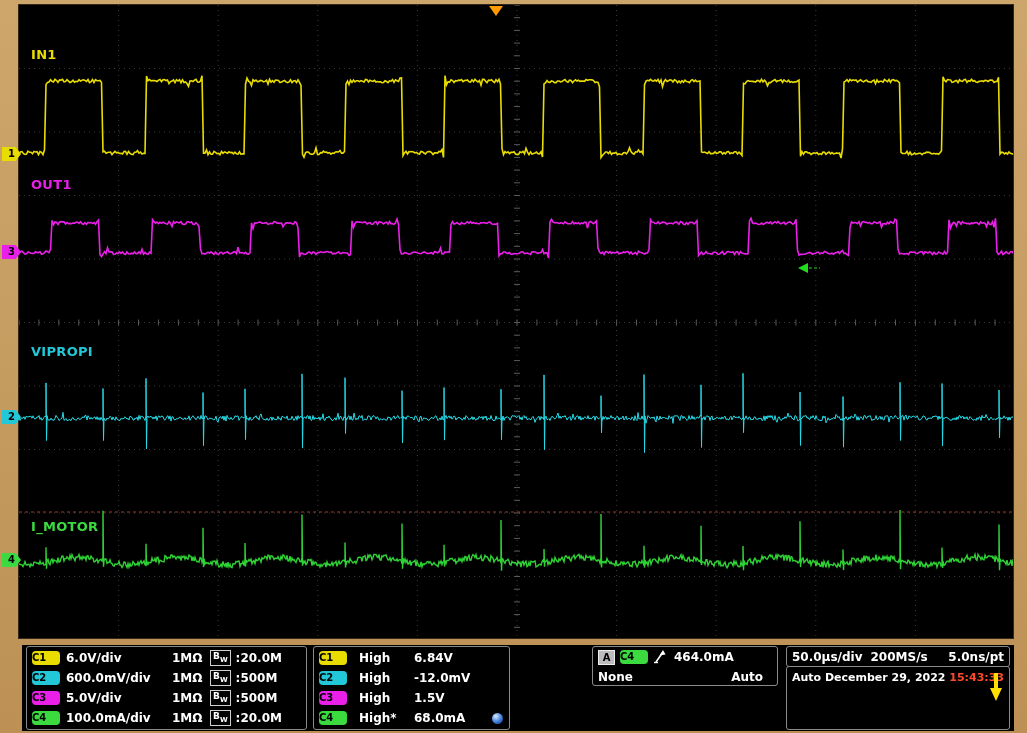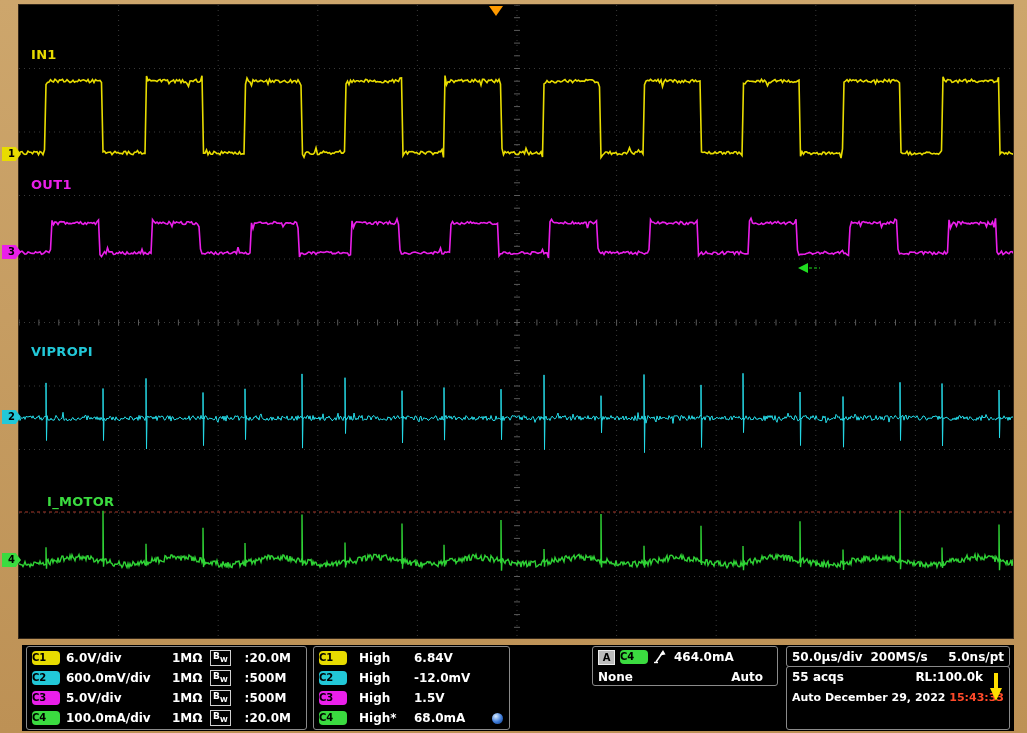--- a/index.html
+++ b/index.html
@@ -20,21 +20,21 @@
   .box4a{left:764px;top:1px;width:224px;height:21px}
   .box4b{left:764px;top:21px;width:224px;height:64px}
   .row{display:flex;align-items:center;height:20px;padding:0 5px;font-size:12px;font-weight:bold;white-space:nowrap}
   .badge{display:inline-block;width:28px;height:14px;line-height:14px;border-radius:4px;color:#000;
          font-size:10px;font-weight:bold;text-align:left;flex:0 0 auto}
   .abadge{display:inline-block;width:17px;height:15px;line-height:13px;background:#bcbcbc;color:#000;
           border:1px solid #ececec;font-size:10px;font-weight:bold;text-align:center;flex:0 0 auto}
   .col-scale{margin-left:6px;width:106px}
   .col-imp{width:38px}
   .col-bw{display:flex;align-items:center}
-  .bwbox{display:inline-block;border:1px solid #d0d0d0;padding:0 2px;font-size:9px;line-height:11px;margin-right:14px}
+  .bwbox{display:inline-block;border:1px solid #d0d0d0;padding:0 2px;font-size:9px;line-height:11px;margin-right:5px}
   .bwbox sub{font-size:7px}
   .m-name{margin-left:12px;width:55px}
   .m-val{flex:1}
   .sphere{position:absolute;right:6px;bottom:5px;width:11px;height:11px;border-radius:50%;
           background:radial-gradient(circle at 35% 30%,#d8ecff,#3b79d8 55%,#123a7a)}
   .t-level{margin-left:6px}
   .spacefill{flex:1}
   .small-row{font-size:11px}
   .dl-arrow{position:absolute;right:5px;top:5px}
 </style>
@@ -171,21 +171,21 @@
         <path d="M0,559.0L1,559.2L2,559.9L3,559.8L4,561.6L5,559.6L6,556.7L7,559.7L8,560.2L9,559.2L10,559.4L11,561.7L12,558.9L13,560.5L14,560.5L15,557.1L16,557.1L17,557.6L18,558.3L19,558.1L20,559.2L21,556.2L22,559.0L23,558.7L24,557.6L25,560.1L26,559.7L27,559.2L27,542.3L27.5,563.7L28,556L28,555.7L29,554.3L30,558.4L31,559.7L32,555.2L33,554.0L34,557.6L35,554.8L36,555.9L37,555.9L38,557.4L39,552.7L40,557.0L41,556.6L42,553.6L43,551.1L44,551.2L45,556.0L46,553.6L47,553.6L48,551.8L49,553.2L50,554.6L51,550.3L52,553.8L53,549.8L54,552.3L55,553.5L56,555.7L57,552.1L58,552.3L59,551.6L60,549.6L61,554.0L62,552.0L63,554.3L64,551.4L65,553.1L66,551.9L67,555.1L68,550.9L69,550.7L70,554.1L71,554.2L72,551.2L73,552.9L74,553.1L75,556.9L76,556.6L77,555.3L78,554.1L79,557.6L80,555.7L81,554.9L82,554.3L83,555.9L84,552.8L84,505.8L84.5,561.8L85,556L85,555.6L86,554.0L87,553.9L88,558.4L89,557.3L90,557.4L91,554.9L92,558.1L93,558.6L94,560.5L95,561.2L96,559.0L97,559.2L98,559.2L99,558.7L100,556.3L101,560.0L102,560.1L103,562.4L104,560.7L105,557.0L106,557.1L107,560.4L108,562.5L109,558.5L110,562.2L111,558.7L112,561.1L113,560.4L114,556.6L115,557.9L116,560.2L117,559.0L118,559.8L119,557.1L120,560.1L121,557.4L122,555.8L123,558.6L124,557.3L125,555.9L126,559.7L127,560.3L127,538.8L127.5,560.0L128,556L128,556.9L129,559.3L130,557.3L131,558.0L132,557.3L133,553.0L134,556.0L135,555.7L136,553.4L137,557.3L138,552.4L139,552.3L140,557.9L141,555.2L142,555.6L143,556.3L144,556.6L145,556.9L146,550.7L147,551.3L148,553.9L149,552.5L150,552.5L151,553.2L152,550.0L153,549.9L154,552.4L155,551.1L156,552.0L157,554.0L158,552.0L159,551.5L160,553.1L161,551.7L162,555.6L163,551.3L164,552.3L165,551.1L166,554.0L167,551.8L168,553.4L169,554.1L170,550.1L171,551.1L172,551.4L173,555.8L174,551.6L175,556.1L176,552.3L177,555.3L178,556.8L179,556.4L180,557.1L181,552.8L182,552.9L183,557.3L184,554.2L184,522.7L184.5,562.1L185,556L185,553.6L186,558.9L187,557.5L188,558.3L189,557.6L190,558.9L191,558.8L192,556.9L193,559.5L194,556.3L195,556.3L196,556.1L197,559.3L198,555.5L199,559.2L200,561.9L201,561.4L202,559.3L203,561.7L204,556.5L205,559.6L206,561.2L207,557.9L208,562.6L209,557.2L210,561.9L211,559.3L212,562.2L213,562.5L214,558.6L215,559.0L216,558.8L217,556.5L218,557.0L219,556.2L220,556.1L221,561.4L222,558.7L223,558.7L224,556.4L225,560.7L226,555.0L226,538.1L226.5,561.6L227,556L227,554.7L228,556.9L229,556.3L230,554.6L231,555.9L232,554.1L233,558.8L234,556.5L235,555.6L236,558.7L237,554.4L238,555.6L239,555.2L240,553.2L241,554.6L242,557.2L243,552.9L244,553.8L245,553.2L246,551.2L247,551.8L248,554.2L249,550.1L250,550.4L251,554.5L252,550.7L253,550.9L254,552.2L255,554.4L256,553.2L257,553.2L258,553.6L259,551.7L260,554.2L261,555.2L262,551.5L263,554.0L264,550.0L265,550.4L266,553.0L267,554.1L268,550.5L269,555.8L270,555.9L271,551.1L272,556.1L273,553.0L274,555.3L275,554.6L276,556.1L277,557.5L278,554.3L279,553.1L280,554.0L281,556.7L282,556.8L283,552.9L283,509.4L283.5,560.7L284,556L284,555.5L285,557.8L286,556.0L287,559.5L288,558.4L289,554.6L290,554.7L291,555.4L292,554.6L293,560.7L294,556.5L295,559.2L296,557.1L297,557.4L298,560.1L299,560.5L300,559.6L301,562.1L302,559.5L303,561.2L304,559.6L305,558.7L306,558.1L307,562.0L308,556.9L309,559.8L310,559.1L311,560.6L312,559.6L313,557.4L314,560.4L315,557.9L316,557.9L317,556.5L318,561.4L319,558.2L320,556.1L321,559.0L322,558.1L323,556.3L324,555.3L325,555.1L326,557.0L326,537.5L326.5,562.5L327,556L327,560.1L328,556.3L329,556.1L330,557.6L331,553.5L332,555.6L333,556.6L334,557.9L335,557.1L336,556.4L337,558.3L338,556.0L339,552.8L340,552.1L341,552.2L342,552.5L343,556.4L344,551.8L345,551.4L346,550.8L347,555.6L348,554.9L349,550.1L350,552.2L351,549.8L352,551.1L353,554.7L354,552.5L355,549.4L356,549.6L357,549.5L358,551.7L359,552.5L360,549.4L361,554.9L362,555.2L363,551.0L364,551.7L365,550.3L366,550.6L367,549.9L368,552.5L369,554.8L370,555.0L371,552.8L372,555.9L373,553.6L374,552.7L375,554.9L376,555.3L377,555.5L378,554.0L379,556.2L380,554.9L381,554.7L382,555.0L383,558.7L383,518.5L383.5,563.8L384,556L384,553.2L385,557.1L386,554.0L387,557.5L388,555.1L389,559.0L390,558.7L391,555.5L392,560.6L393,557.3L394,557.1L395,556.4L396,555.3L397,561.0L398,556.3L399,558.9L400,561.2L401,561.5L402,556.9L403,561.8L404,558.7L405,559.7L406,558.5L407,558.5L408,556.9L409,556.5L410,558.0L411,556.7L412,558.1L413,560.1L414,559.1L415,557.6L416,559.3L417,559.9L418,560.6L419,561.6L420,556.7L421,558.2L422,556.0L423,559.5L424,556.9L425,555.7L425,539.7L425.5,561.6L426,556L426,555.5L427,558.5L428,555.4L429,555.4L430,555.2L431,553.6L432,553.8L433,553.4L434,554.9L435,555.9L436,554.5L437,558.4L438,556.6L439,556.3L440,553.4L441,555.6L442,553.8L443,556.7L444,553.3L445,555.5L446,551.5L447,551.8L448,556.1L449,551.8L450,550.3L451,555.3L452,555.2L453,551.2L454,549.5L455,550.4L456,552.5L457,549.6L458,553.6L459,553.8L460,553.6L461,552.7L462,550.7L463,555.4L464,555.6L465,553.7L466,550.4L467,551.8L468,551.8L469,553.2L470,555.3L471,556.3L472,550.7L473,552.3L474,553.2L475,557.0L476,554.9L477,554.3L478,552.4L479,555.8L480,555.5L481,554.7L482,558.1L482,515.0L482.5,565.7L483,556L483,553.5L484,554.3L485,556.9L486,558.3L487,555.5L488,555.4L489,554.2L490,556.2L491,559.6L492,560.2L493,556.5L494,557.6L495,557.8L496,557.7L497,558.0L498,560.1L499,556.3L500,557.8L501,557.3L502,562.1L503,557.1L504,556.2L505,559.9L506,557.7L507,556.3L508,561.6L509,560.7L510,557.3L511,561.1L512,556.3L513,556.7L514,557.3L515,556.3L516,556.0L517,561.9L518,561.3L519,560.6L520,559.6L521,559.2L522,560.1L523,556.7L524,555.2L525,557.2L525,543.9L525.5,561.7L526,556L526,557.1L527,556.1L528,554.9L529,559.4L530,556.8L531,559.1L532,557.9L533,554.0L534,556.1L535,556.9L536,552.5L537,554.7L538,556.4L539,557.0L540,553.9L541,555.4L542,554.0L543,552.3L544,554.4L545,556.8L546,551.7L547,550.8L548,552.2L549,553.1L550,551.8L551,554.6L552,555.9L553,552.2L554,551.8L555,550.2L556,553.8L557,552.1L558,550.9L559,550.1L560,549.4L561,552.9L562,550.6L563,553.3L564,551.8L565,555.0L566,555.0L567,550.4L568,552.1L569,552.5L570,551.9L571,551.2L572,555.6L573,551.9L574,554.4L575,551.5L576,554.4L577,555.2L578,556.2L579,554.8L580,555.0L581,558.1L582,553.2L582,509.1L582.5,562.5L583,556L583,557.4L584,556.6L585,557.8L586,556.5L587,557.9L588,553.7L589,555.8L590,556.8L591,558.5L592,556.9L593,558.9L594,558.5L595,559.2L596,560.5L597,555.4L598,560.2L599,560.6L600,559.3L601,559.6L602,557.1L603,557.0L604,559.6L605,557.2L606,559.1L607,558.9L608,557.6L609,556.9L610,558.4L611,561.2L612,560.5L613,561.5L614,556.9L615,557.1L616,556.2L617,559.6L618,561.9L619,560.0L620,556.7L621,557.4L622,558.2L623,555.6L624,557.9L625,560.6L625,540.8L625.5,562.6L626,556L626,555.0L627,558.5L628,557.1L629,560.3L630,555.9L631,554.5L632,559.2L633,556.5L634,554.3L635,553.9L636,554.4L637,555.7L638,556.9L639,558.0L640,552.8L641,555.1L642,555.8L643,554.7L644,556.9L645,553.9L646,555.9L647,552.5L648,550.5L649,556.2L650,553.9L651,550.5L652,550.2L653,550.4L654,551.5L655,553.8L656,553.7L657,551.8L658,552.9L659,553.4L660,553.7L661,551.9L662,549.9L663,554.5L664,550.5L665,553.1L666,555.6L667,555.2L668,556.2L669,552.8L670,552.3L671,556.2L672,555.1L673,555.3L674,556.3L675,552.0L676,552.8L677,555.6L678,553.2L679,554.7L680,556.2L681,555.6L682,558.1L682,520.8L682.5,560.0L683,556L683,556.8L684,557.1L685,557.1L686,559.3L687,554.6L688,554.6L689,560.3L690,558.2L691,555.9L692,556.3L693,559.3L694,559.2L695,561.1L696,557.3L697,557.4L698,556.1L699,555.9L700,559.5L701,556.8L702,561.0L703,560.4L704,560.9L705,558.7L706,557.2L707,560.7L708,562.7L709,561.1L710,558.1L711,558.1L712,557.2L713,558.5L714,560.7L715,556.1L716,559.3L717,556.6L718,559.5L719,561.2L720,561.7L721,561.6L722,557.1L723,560.4L724,558.1L724,541.1L724.5,565.3L725,556L725,555.4L726,559.2L727,558.1L728,559.5L729,555.8L730,554.8L731,553.9L732,557.7L733,557.0L734,559.1L735,554.8L736,553.1L737,555.1L738,557.7L739,555.4L740,555.6L741,557.0L742,554.7L743,551.2L744,554.1L745,551.7L746,551.8L747,553.5L748,554.2L749,552.9L750,550.9L751,549.8L752,551.7L753,550.4L754,553.4L755,554.4L756,553.1L757,549.9L758,553.5L759,549.7L760,550.8L761,551.0L762,552.3L763,550.5L764,550.0L765,555.6L766,550.7L767,550.4L768,555.6L769,550.8L770,550.8L771,556.6L772,551.7L773,552.0L774,556.1L775,555.4L776,555.4L777,556.4L778,556.3L779,558.0L780,557.1L781,553.6L781,516.2L781.5,562.1L782,556L782,557.8L783,553.9L784,552.9L785,557.6L786,556.3L787,555.1L788,553.9L789,557.0L790,558.3L791,554.9L792,560.2L793,557.4L794,555.2L795,557.0L796,556.2L797,561.2L798,556.4L799,559.4L800,558.6L801,561.1L802,561.4L803,556.5L804,562.4L805,556.3L806,558.9L807,562.4L808,557.8L809,556.3L810,561.7L811,559.5L812,559.6L813,559.9L814,560.5L815,558.3L816,559.4L817,561.0L818,562.1L819,558.7L820,560.6L821,561.6L822,556.1L823,556.5L824,559.4L824,544.6L824.5,565.0L825,556L825,558.5L826,558.9L827,558.1L828,556.9L829,559.3L830,559.6L831,556.6L832,559.3L833,553.2L834,553.2L835,553.6L836,554.9L837,556.8L838,553.7L839,553.3L840,555.9L841,555.6L842,557.2L843,553.8L844,556.2L845,550.7L846,556.3L847,551.4L848,551.6L849,554.6L850,552.3L851,556.1L852,555.2L853,554.6L854,553.1L855,554.8L856,554.8L857,549.6L858,555.6L859,554.7L860,552.0L861,553.9L862,553.9L863,554.7L864,551.5L865,554.3L866,551.7L867,553.8L868,551.2L869,555.2L870,551.6L871,556.5L872,551.0L873,551.3L874,553.9L875,551.8L876,555.4L877,556.3L878,556.6L879,557.6L880,555.0L881,557.6L881,505.0L881.5,564.2L882,556L882,556.9L883,555.4L884,555.9L885,556.8L886,556.3L887,557.8L888,558.5L889,555.1L890,555.9L891,558.4L892,557.1L893,557.5L894,560.2L895,556.7L896,560.4L897,559.1L898,558.3L899,556.9L900,556.6L901,561.9L902,556.8L903,558.0L904,561.2L905,560.0L906,561.8L907,558.1L908,559.7L909,562.0L910,560.1L911,560.8L912,557.8L913,560.3L914,558.5L915,557.2L916,559.0L917,558.0L918,562.2L919,559.1L920,557.1L921,557.6L922,560.7L923,559.4L923,542.5L923.5,562.9L924,556L924,556.8L925,560.2L926,559.8L927,557.3L928,556.2L929,556.1L930,556.8L931,554.3L932,556.6L933,553.5L934,553.5L935,556.1L936,555.3L937,554.0L938,556.1L939,554.4L940,557.2L941,557.3L942,557.0L943,553.6L944,555.2L945,556.6L946,553.5L947,552.5L948,550.2L949,554.0L950,553.3L951,555.2L952,552.0L953,551.7L954,552.7L955,552.4L956,549.5L957,554.4L958,555.3L959,549.4L960,551.4L961,552.1L962,554.5L963,552.3L964,554.5L965,554.8L966,550.2L967,552.9L968,552.6L969,551.3L970,550.8L971,551.1L972,551.7L973,551.0L974,553.2L975,551.8L976,556.9L977,551.5L978,553.3L979,556.0L980,553.6L980,519.6L980.5,565.3L981,556L981,553.9L982,555.9L983,556.1L984,555.0L985,556.4L986,557.2L987,559.3L988,555.2L989,559.9L990,559.7L991,557.9L992,554.8L993,561.0L994,554.9L995,555.1L996,560.7" fill="none" stroke="#2fd235" stroke-width="1.4"></path>
         <path d="M0.0,248.2L1.5,246.7L3.0,246.2L4.5,247.6L6.0,249.1L7.5,248.8L9.0,247.0L10.5,247.6L12.0,248.3L13.5,248.4L15.0,248.5L16.5,246.8L18.0,247.7L19.5,247.4L21.0,246.7L22.5,249.2L24.0,248.7L25.5,247.6L27.0,246.0L28.5,246.7L30.0,247.7L31.5,244.6L33.0,215.4L34.5,219.6L36.0,217.0L37.5,217.3L39.0,219.5L40.5,216.9L42.0,216.6L43.5,216.9L45.0,216.9L46.5,219.0L48.0,217.6L49.5,218.6L51.0,218.4L52.5,218.7L54.0,218.1L55.5,218.1L57.0,217.3L58.5,217.1L60.0,218.4L61.5,216.8L63.0,218.8L64.5,219.3L66.0,217.6L67.5,219.2L69.0,217.5L70.5,218.0L72.0,217.6L73.5,218.4L75.0,217.5L76.5,219.4L78.0,216.6L79.5,215.0L81.0,249.8L82.5,251.6L84.0,249.1L85.5,246.6L87.0,248.7L88.5,242.8L90.0,247.0L91.5,246.9L93.0,246.8L94.5,249.5L96.0,249.3L97.5,247.9L99.0,248.5L100.5,246.9L102.0,248.4L103.5,247.0L105.0,248.8L106.5,249.5L108.0,246.9L109.5,248.8L111.0,249.0L112.5,248.2L114.0,248.7L115.5,247.0L117.0,248.7L118.5,248.4L120.0,246.9L121.5,248.5L123.0,244.3L124.5,249.1L126.0,247.4L127.5,248.8L129.0,249.3L130.5,247.2L132.0,248.2L133.5,214.6L135.0,216.7L136.5,218.1L138.0,217.0L139.5,218.6L141.0,217.3L142.5,218.3L144.0,217.1L145.5,218.0L147.0,218.8L148.5,219.1L150.0,216.6L151.5,218.2L153.0,221.5L154.5,216.6L156.0,218.2L157.5,216.9L159.0,217.6L160.5,217.9L162.0,216.7L163.5,219.0L165.0,219.4L166.5,219.2L168.0,216.8L169.5,216.8L171.0,217.6L172.5,216.8L174.0,219.3L175.5,219.4L177.0,217.8L178.5,219.2L180.0,221.8L181.5,244.0L183.0,248.7L184.5,248.6L186.0,249.1L187.5,248.1L189.0,247.2L190.5,248.3L192.0,246.9L193.5,248.2L195.0,249.4L196.5,247.1L198.0,249.1L199.5,249.4L201.0,247.4L202.5,247.3L204.0,249.0L205.5,247.8L207.0,247.4L208.5,246.7L210.0,248.6L211.5,248.7L213.0,248.0L214.5,247.1L216.0,246.7L217.5,248.7L219.0,242.1L220.5,247.8L222.0,247.6L223.5,247.7L225.0,248.6L226.5,247.3L228.0,248.9L229.5,249.2L231.0,247.9L232.5,217.9L234.0,223.6L235.5,218.1L237.0,218.1L238.5,217.8L240.0,217.3L241.5,217.1L243.0,218.2L244.5,218.1L246.0,217.9L247.5,217.6L249.0,219.4L250.5,218.8L252.0,218.3L253.5,218.7L255.0,216.6L256.5,216.9L258.0,218.2L259.5,218.1L261.0,218.4L262.5,217.9L264.0,221.8L265.5,219.4L267.0,217.9L268.5,217.9L270.0,218.1L271.5,217.8L273.0,218.8L274.5,219.1L276.0,216.8L277.5,217.5L279.0,223.1L280.5,251.9L282.0,248.1L283.5,248.3L285.0,249.4L286.5,249.2L288.0,248.3L289.5,247.0L291.0,247.3L292.5,248.8L294.0,247.0L295.5,247.5L297.0,249.4L298.5,247.6L300.0,247.6L301.5,246.8L303.0,247.3L304.5,247.4L306.0,247.3L307.5,246.6L309.0,246.7L310.5,247.5L312.0,247.0L313.5,248.8L315.0,248.4L316.5,248.6L318.0,247.7L319.5,247.0L321.0,248.5L322.5,248.4L324.0,247.5L325.5,247.7L327.0,248.0L328.5,248.0L330.0,250.4L331.5,249.7L333.0,215.8L334.5,222.5L336.0,218.4L337.5,216.9L339.0,217.0L340.5,217.1L342.0,217.2L343.5,217.7L345.0,217.0L346.5,217.1L348.0,218.9L349.5,218.1L351.0,217.7L352.5,219.2L354.0,219.2L355.5,217.3L357.0,216.7L358.5,219.4L360.0,216.8L361.5,217.1L363.0,217.6L364.5,219.0L366.0,217.6L367.5,217.1L369.0,219.1L370.5,216.6L372.0,218.8L373.5,218.8L375.0,219.4L376.5,217.8L378.0,214.0L379.5,219.3L381.0,244.9L382.5,248.9L384.0,249.0L385.5,247.7L387.0,248.0L388.5,248.6L390.0,249.1L391.5,248.8L393.0,247.7L394.5,247.2L396.0,247.0L397.5,247.6L399.0,248.0L400.5,248.5L402.0,248.7L403.5,247.6L405.0,246.9L406.5,247.4L408.0,248.5L409.5,248.4L411.0,248.1L412.5,247.7L414.0,249.0L415.5,246.7L417.0,246.9L418.5,247.9L420.0,246.9L421.5,243.1L423.0,248.8L424.5,249.0L426.0,246.9L427.5,247.4L429.0,246.8L430.5,247.2L432.0,219.4L433.5,216.6L435.0,219.0L436.5,218.5L438.0,217.6L439.5,218.7L441.0,219.4L442.5,217.6L444.0,218.6L445.5,219.0L447.0,217.9L448.5,216.7L450.0,218.2L451.5,216.6L453.0,218.2L454.5,217.5L456.0,218.4L457.5,218.1L459.0,218.8L460.5,218.7L462.0,217.6L463.5,218.0L465.0,217.6L466.5,217.9L468.0,218.4L469.5,217.2L471.0,217.1L472.5,218.6L474.0,219.4L475.5,219.0L477.0,219.2L478.5,218.3L480.0,250.9L481.5,248.7L483.0,248.6L484.5,247.0L486.0,247.0L487.5,248.0L489.0,248.5L490.5,247.6L492.0,249.2L493.5,249.1L495.0,248.5L496.5,248.8L498.0,248.8L499.5,248.4L501.0,247.8L502.5,246.8L504.0,247.0L505.5,248.6L507.0,248.3L508.5,248.0L510.0,248.9L511.5,249.5L513.0,246.9L514.5,246.9L516.0,247.0L517.5,247.8L519.0,248.3L520.5,247.8L522.0,247.5L523.5,244.6L525.0,248.8L526.5,247.9L528.0,247.9L529.5,252.9L531.0,216.8L532.5,214.4L534.0,216.9L535.5,217.7L537.0,217.6L538.5,217.7L540.0,218.4L541.5,217.9L543.0,218.0L544.5,218.8L546.0,216.8L547.5,218.1L549.0,218.7L550.5,218.8L552.0,218.8L553.5,216.6L555.0,218.9L556.5,217.8L558.0,218.6L559.5,217.8L561.0,219.1L562.5,218.0L564.0,218.5L565.5,217.4L567.0,217.3L568.5,223.1L570.0,217.2L571.5,216.5L573.0,217.6L574.5,218.7L576.0,217.4L577.5,215.8L579.0,243.1L580.5,247.1L582.0,248.4L583.5,247.2L585.0,249.5L586.5,246.6L588.0,246.8L589.5,247.9L591.0,246.7L592.5,248.4L594.0,247.3L595.5,247.8L597.0,247.4L598.5,246.7L600.0,248.9L601.5,248.1L603.0,248.0L604.5,247.0L606.0,247.6L607.5,246.8L609.0,246.6L610.5,248.8L612.0,247.1L613.5,249.1L615.0,248.5L616.5,247.5L618.0,249.5L619.5,246.2L621.0,247.3L622.5,247.5L624.0,248.4L625.5,249.0L627.0,248.1L628.5,247.8L630.0,244.5L631.5,214.6L633.0,217.1L634.5,217.2L636.0,218.5L637.5,218.5L639.0,216.8L640.5,218.7L642.0,218.0L643.5,217.2L645.0,217.4L646.5,217.8L648.0,219.2L649.5,218.3L651.0,218.3L652.5,218.3L654.0,218.8L655.5,217.6L657.0,216.8L658.5,217.7L660.0,219.2L661.5,216.5L663.0,217.2L664.5,219.2L666.0,219.5L667.5,217.7L669.0,219.3L670.5,217.5L672.0,217.2L673.5,217.5L675.0,218.9L676.5,217.5L678.0,215.7L679.5,250.6L681.0,248.8L682.5,247.1L684.0,249.4L685.5,248.7L687.0,246.5L688.5,248.4L690.0,248.5L691.5,248.7L693.0,249.2L694.5,247.2L696.0,247.2L697.5,247.6L699.0,249.3L700.5,249.1L702.0,247.6L703.5,246.5L705.0,249.3L706.5,248.5L708.0,246.8L709.5,246.5L711.0,247.3L712.5,247.2L714.0,246.9L715.5,249.4L717.0,246.9L718.5,246.6L720.0,249.3L721.5,246.5L723.0,248.1L724.5,248.6L726.0,248.9L727.5,248.9L729.0,248.7L730.5,215.9L732.0,213.2L733.5,217.9L735.0,218.6L736.5,218.0L738.0,218.6L739.5,219.5L741.0,219.3L742.5,218.1L744.0,219.3L745.5,218.8L747.0,217.6L748.5,217.4L750.0,218.2L751.5,216.9L753.0,218.9L754.5,217.8L756.0,216.7L757.5,218.0L759.0,216.5L760.5,218.0L762.0,218.9L763.5,217.9L765.0,217.3L766.5,219.4L768.0,218.2L769.5,217.2L771.0,216.9L772.5,218.2L774.0,219.3L775.5,218.1L777.0,214.2L778.5,245.2L780.0,250.1L781.5,249.4L783.0,249.4L784.5,249.2L786.0,249.3L787.5,248.4L789.0,248.0L790.5,247.4L792.0,248.0L793.5,249.2L795.0,248.5L796.5,248.3L798.0,247.3L799.5,247.2L801.0,248.9L802.5,247.8L804.0,248.4L805.5,246.5L807.0,247.0L808.5,248.0L810.0,248.8L811.5,248.8L813.0,248.2L814.5,249.2L816.0,248.0L817.5,247.6L819.0,246.7L820.5,248.4L822.0,246.6L823.5,245.5L825.0,248.5L826.5,248.1L828.0,249.7L829.5,250.5L831.0,222.4L832.5,216.8L834.0,218.0L835.5,217.6L837.0,217.7L838.5,218.7L840.0,216.6L841.5,220.9L843.0,217.2L844.5,216.6L846.0,217.4L847.5,217.3L849.0,218.2L850.5,217.4L852.0,218.8L853.5,218.8L855.0,217.0L856.5,217.4L858.0,218.3L859.5,217.7L861.0,216.8L862.5,222.2L864.0,218.7L865.5,218.5L867.0,219.3L868.5,217.3L870.0,218.8L871.5,216.5L873.0,217.5L874.5,218.2L876.0,214.2L877.5,215.1L879.0,244.2L880.5,249.0L882.0,248.3L883.5,248.8L885.0,249.1L886.5,248.7L888.0,248.5L889.5,249.5L891.0,247.1L892.5,247.1L894.0,247.2L895.5,247.0L897.0,248.4L898.5,248.5L900.0,247.4L901.5,246.7L903.0,246.5L904.5,249.2L906.0,246.8L907.5,247.3L909.0,248.0L910.5,246.7L912.0,247.7L913.5,249.5L915.0,247.3L916.5,249.1L918.0,249.0L919.5,247.0L921.0,247.7L922.5,248.3L924.0,249.1L925.5,246.6L927.0,248.9L928.5,247.5L930.0,214.9L931.5,223.1L933.0,219.4L934.5,217.4L936.0,218.2L937.5,221.2L939.0,216.7L940.5,217.0L942.0,219.2L943.5,216.7L945.0,218.0L946.5,218.0L948.0,218.6L949.5,218.4L951.0,219.0L952.5,217.9L954.0,218.5L955.5,217.7L957.0,217.6L958.5,218.0L960.0,219.5L961.5,216.9L963.0,218.2L964.5,217.8L966.0,218.1L967.5,221.6L969.0,216.9L970.5,219.2L972.0,219.5L973.5,216.9L975.0,222.3L976.5,213.3L978.0,246.9L979.5,249.4L981.0,248.3L982.5,246.1L984.0,249.4L985.5,248.3L987.0,246.9L988.5,248.0L990.0,248.8L991.5,246.8L993.0,246.6L994.5,248.4L996.0,244.2" fill="none" stroke="#ea1fea" stroke-width="1.6"></path>
         <path d="M0.0,148.6L1.5,147.0L3.0,146.6L4.5,148.7L6.0,149.4L7.5,149.0L9.0,146.2L10.5,147.3L12.0,147.3L13.5,148.8L15.0,146.4L16.5,147.0L18.0,146.7L19.5,149.7L21.0,146.6L22.5,147.4L24.0,149.7L25.5,144.8L27.0,79.5L28.5,77.4L30.0,77.0L31.5,74.8L33.0,76.3L34.5,76.9L36.0,74.3L37.5,75.5L39.0,77.3L40.5,74.9L42.0,75.2L43.5,74.3L45.0,76.9L46.5,76.5L48.0,74.6L49.5,76.1L51.0,77.5L52.5,76.8L54.0,75.3L55.5,77.2L57.0,76.3L58.5,76.7L60.0,74.7L61.5,76.1L63.0,75.2L64.5,74.8L66.0,75.4L67.5,76.5L69.0,74.6L70.5,77.6L72.0,76.7L73.5,74.6L75.0,77.5L76.5,74.7L78.0,75.7L79.5,75.7L81.0,75.4L82.5,77.6L84.0,146.8L85.5,146.2L87.0,148.3L88.5,147.5L90.0,147.2L91.5,147.1L93.0,149.6L94.5,147.8L96.0,146.4L97.5,147.8L99.0,147.4L100.5,148.5L102.0,148.3L103.5,148.9L105.0,146.5L106.5,146.4L108.0,149.3L109.5,146.4L111.0,148.3L112.5,149.3L114.0,149.6L115.5,147.2L117.0,147.2L118.5,145.6L120.0,148.1L121.5,147.1L123.0,149.1L124.5,148.4L126.0,148.4L127.5,71.0L129.0,75.6L130.5,74.5L132.0,75.8L133.5,75.6L135.0,75.5L136.5,75.8L138.0,76.5L139.5,75.1L141.0,74.5L142.5,76.6L144.0,74.8L145.5,74.6L147.0,75.6L148.5,75.0L150.0,78.7L151.5,76.6L153.0,76.1L154.5,74.9L156.0,77.6L157.5,74.7L159.0,76.0L160.5,74.7L162.0,77.7L163.5,74.9L165.0,77.5L166.5,77.0L168.0,78.5L169.5,81.3L171.0,76.0L172.5,75.8L174.0,76.5L175.5,75.2L177.0,74.3L178.5,77.1L180.0,77.2L181.5,76.0L183.0,70.7L184.5,148.1L186.0,148.1L187.5,144.9L189.0,149.6L190.5,146.8L192.0,149.3L193.5,149.3L195.0,146.4L196.5,147.4L198.0,148.7L199.5,148.3L201.0,149.6L202.5,146.5L204.0,148.3L205.5,147.0L207.0,147.6L208.5,148.2L210.0,146.8L211.5,147.6L213.0,147.4L214.5,148.9L216.0,147.1L217.5,148.7L219.0,149.0L220.5,146.7L222.0,149.3L223.5,148.8L225.0,148.9L226.5,79.2L228.0,73.0L229.5,76.1L231.0,77.1L232.5,80.6L234.0,74.8L235.5,76.2L237.0,75.1L238.5,76.7L240.0,76.4L241.5,75.4L243.0,75.7L244.5,76.9L246.0,76.4L247.5,75.2L249.0,79.1L250.5,74.3L252.0,77.2L253.5,75.6L255.0,77.3L256.5,75.0L258.0,75.2L259.5,75.5L261.0,77.6L262.5,77.0L264.0,76.1L265.5,75.5L267.0,76.9L268.5,77.6L270.0,76.9L271.5,74.7L273.0,77.6L274.5,76.0L276.0,75.6L277.5,77.6L279.0,74.8L280.5,77.3L282.0,80.4L283.5,149.4L285.0,152.3L286.5,147.8L288.0,146.8L289.5,147.3L291.0,148.8L292.5,149.1L294.0,149.2L295.5,147.8L297.0,142.8L298.5,149.4L300.0,149.5L301.5,147.7L303.0,147.9L304.5,146.2L306.0,147.3L307.5,147.0L309.0,148.1L310.5,147.6L312.0,149.2L313.5,148.0L315.0,148.3L316.5,147.0L318.0,146.8L319.5,147.0L321.0,145.5L322.5,148.1L324.0,148.1L325.5,146.5L327.0,78.9L328.5,76.1L330.0,79.5L331.5,75.2L333.0,77.4L334.5,75.1L336.0,76.9L337.5,75.7L339.0,75.7L340.5,76.6L342.0,75.6L343.5,76.3L345.0,76.9L346.5,74.5L348.0,74.8L349.5,77.0L351.0,75.3L352.5,76.0L354.0,76.3L355.5,75.4L357.0,77.1L358.5,76.5L360.0,76.9L361.5,76.8L363.0,77.7L364.5,77.5L366.0,75.7L367.5,76.5L369.0,77.6L370.5,75.8L372.0,76.2L373.5,74.6L375.0,77.4L376.5,74.9L378.0,75.7L379.5,76.5L381.0,73.1L382.5,72.9L384.0,150.5L385.5,147.9L387.0,146.4L388.5,149.0L390.0,146.7L391.5,146.8L393.0,146.6L394.5,147.0L396.0,147.9L397.5,147.5L399.0,148.7L400.5,149.0L402.0,146.5L403.5,146.8L405.0,148.0L406.5,149.0L408.0,147.1L409.5,146.6L411.0,146.5L412.5,147.6L414.0,149.5L415.5,147.9L417.0,147.8L418.5,148.1L420.0,146.4L421.5,146.8L423.0,144.6L424.5,152.4L426.0,70.6L427.5,79.9L429.0,76.7L430.5,77.3L432.0,74.8L433.5,75.6L435.0,77.5L436.5,75.7L438.0,76.0L439.5,75.2L441.0,75.4L442.5,74.6L444.0,76.6L445.5,75.5L447.0,75.4L448.5,74.9L450.0,76.9L451.5,77.2L453.0,74.8L454.5,76.7L456.0,74.3L457.5,76.0L459.0,77.0L460.5,75.5L462.0,80.1L463.5,74.3L465.0,74.4L466.5,76.0L468.0,77.6L469.5,75.2L471.0,75.5L472.5,74.8L474.0,76.3L475.5,77.6L477.0,74.8L478.5,76.7L480.0,74.4L481.5,79.1L483.0,143.4L484.5,149.7L486.0,146.6L487.5,147.8L489.0,146.8L490.5,148.7L492.0,147.4L493.5,147.4L495.0,146.8L496.5,149.0L498.0,149.4L499.5,149.4L501.0,146.9L502.5,147.6L504.0,146.4L505.5,148.7L507.0,143.2L508.5,147.1L510.0,149.6L511.5,146.9L513.0,149.0L514.5,148.5L516.0,147.9L517.5,147.1L519.0,148.7L520.5,148.8L522.0,146.8L523.5,152.0L525.0,78.9L526.5,77.9L528.0,75.6L529.5,77.3L531.0,77.4L532.5,76.0L534.0,76.4L535.5,77.6L537.0,77.6L538.5,76.0L540.0,76.0L541.5,76.8L543.0,76.4L544.5,75.4L546.0,74.5L547.5,76.4L549.0,77.2L550.5,75.1L552.0,75.4L553.5,77.6L555.0,76.0L556.5,74.8L558.0,76.0L559.5,75.2L561.0,76.4L562.5,76.1L564.0,76.0L565.5,76.3L567.0,74.6L568.5,75.3L570.0,74.7L571.5,74.7L573.0,74.9L574.5,75.6L576.0,77.5L577.5,77.0L579.0,77.5L580.5,81.8L582.0,152.4L583.5,150.2L585.0,148.8L586.5,147.0L588.0,147.0L589.5,148.6L591.0,146.6L592.5,149.4L594.0,148.0L595.5,148.1L597.0,147.3L598.5,149.6L600.0,148.8L601.5,149.3L603.0,149.6L604.5,147.7L606.0,147.5L607.5,148.9L609.0,146.7L610.5,142.7L612.0,146.5L613.5,148.3L615.0,149.1L616.5,146.8L618.0,147.2L619.5,144.9L621.0,147.2L622.5,146.4L624.0,148.9L625.5,79.6L627.0,76.1L628.5,75.3L630.0,75.8L631.5,74.4L633.0,75.7L634.5,76.1L636.0,75.1L637.5,76.2L639.0,74.5L640.5,77.6L642.0,75.0L643.5,81.7L645.0,76.7L646.5,74.6L648.0,76.5L649.5,75.7L651.0,74.8L652.5,75.2L654.0,77.0L655.5,74.8L657.0,75.6L658.5,77.7L660.0,75.9L661.5,77.7L663.0,75.8L664.5,77.3L666.0,75.1L667.5,76.5L669.0,76.7L670.5,77.6L672.0,75.3L673.5,74.8L675.0,76.5L676.5,75.1L678.0,76.7L679.5,76.2L681.0,75.9L682.5,146.9L684.0,147.5L685.5,147.1L687.0,147.7L688.5,148.5L690.0,146.8L691.5,148.6L693.0,148.6L694.5,148.4L696.0,146.9L697.5,148.4L699.0,148.0L700.5,146.9L702.0,146.9L703.5,149.1L705.0,147.6L706.5,148.9L708.0,146.8L709.5,146.6L711.0,148.6L712.5,147.8L714.0,148.4L715.5,146.8L717.0,146.8L718.5,148.9L720.0,147.1L721.5,148.6L723.0,150.5L724.5,78.4L726.0,78.9L727.5,76.6L729.0,75.6L730.5,76.3L732.0,76.2L733.5,76.4L735.0,76.6L736.5,77.0L738.0,75.6L739.5,75.5L741.0,77.0L742.5,74.4L744.0,76.9L745.5,75.2L747.0,77.0L748.5,80.8L750.0,77.6L751.5,77.6L753.0,76.4L754.5,75.5L756.0,74.6L757.5,76.6L759.0,75.8L760.5,75.4L762.0,74.7L763.5,77.5L765.0,75.0L766.5,76.1L768.0,76.8L769.5,75.3L771.0,77.2L772.5,76.6L774.0,77.4L775.5,76.9L777.0,77.0L778.5,76.0L780.0,75.1L781.5,151.3L783.0,146.7L784.5,149.2L786.0,146.9L787.5,146.9L789.0,148.0L790.5,147.8L792.0,149.5L793.5,148.5L795.0,147.8L796.5,148.4L798.0,147.6L799.5,149.5L801.0,148.6L802.5,149.4L804.0,147.2L805.5,147.3L807.0,149.3L808.5,147.9L810.0,147.1L811.5,148.9L813.0,147.5L814.5,148.9L816.0,148.6L817.5,147.9L819.0,148.4L820.5,148.0L822.0,153.0L823.5,143.9L825.0,77.2L826.5,76.1L828.0,74.7L829.5,76.7L831.0,74.5L832.5,75.8L834.0,74.8L835.5,75.5L837.0,74.9L838.5,77.0L840.0,75.8L841.5,74.8L843.0,76.2L844.5,76.9L846.0,75.8L847.5,75.1L849.0,76.6L850.5,76.7L852.0,77.4L853.5,75.9L855.0,75.1L856.5,78.6L858.0,75.0L859.5,77.1L861.0,76.2L862.5,76.3L864.0,77.1L865.5,74.5L867.0,75.6L868.5,76.6L870.0,74.5L871.5,77.4L873.0,74.9L874.5,74.6L876.0,75.8L877.5,75.4L879.0,76.3L880.5,77.9L882.0,147.3L883.5,148.4L885.0,148.5L886.5,148.5L888.0,146.3L889.5,149.6L891.0,147.0L892.5,149.7L894.0,149.3L895.5,148.1L897.0,149.2L898.5,148.7L900.0,148.2L901.5,148.2L903.0,149.7L904.5,148.2L906.0,148.1L907.5,147.1L909.0,147.4L910.5,147.3L912.0,148.5L913.5,148.9L915.0,148.3L916.5,148.9L918.0,148.6L919.5,149.3L921.0,147.7L922.5,145.7L924.0,71.7L925.5,75.3L927.0,76.7L928.5,74.6L930.0,74.8L931.5,74.9L933.0,77.4L934.5,77.0L936.0,75.9L937.5,75.5L939.0,77.6L940.5,74.8L942.0,76.0L943.5,76.3L945.0,74.8L946.5,74.4L948.0,77.3L949.5,75.7L951.0,76.2L952.5,74.3L954.0,76.2L955.5,75.6L957.0,77.0L958.5,77.4L960.0,76.4L961.5,76.3L963.0,75.8L964.5,76.5L966.0,75.4L967.5,75.5L969.0,76.5L970.5,75.3L972.0,75.1L973.5,75.2L975.0,77.4L976.5,76.5L978.0,76.4L979.5,72.2L981.0,149.0L982.5,147.2L984.0,147.4L985.5,148.9L987.0,147.8L988.5,149.0L990.0,147.0L991.5,148.3L993.0,148.7L994.5,149.3L996.0,148.2" fill="none" stroke="#e8dc00" stroke-width="1.6"></path>
         <polygon points="470,1 484,1 477,11" fill="#ff9a00"></polygon>
         <polygon points="779,263 789,258 789,268" fill="#20dd20"></polygon>
         <line x1="790" y1="263" x2="801" y2="263" stroke="#20dd20" stroke-dasharray="3 2"></line>
       </svg>
     <div class="wavelabel" style="left: 12px; top: 42px; color: rgb(232, 220, 0);">IN1</div>
     <div class="wavelabel" style="left: 12px; top: 172px; color: rgb(234, 31, 234);">OUT1</div>
     <div class="wavelabel" style="left: 12px; top: 339px; color: rgb(34, 200, 216);">VIPROPI</div>
-    <div class="wavelabel" style="left: 12px; top: 489px; color: rgb(59, 219, 64); margin-left: 16px;">I_MOTOR</div>
+    <div class="wavelabel" style="left: 12px; top: 514px; color: rgb(59, 219, 64);">I_MOTOR</div>
   </div>
 
   <div class="chmark" style="top: 147px; background: rgb(232, 220, 0);">1</div>
   <div class="chmark" style="top: 245px; background: rgb(234, 31, 234);">3</div>
   <div class="chmark" style="top: 410px; background: rgb(34, 200, 216);">2</div>
   <div class="chmark" style="top: 553px; background: rgb(59, 219, 64);">4</div>
 
   <div class="panel">
 
     <div class="box box1">
@@ -272,25 +272,20 @@
     <div class="box box4a">
       <div class="row">
         <span>50.0µs/div</span>
         <span style="margin-left:8px">200MS/s</span>
         <span class="spacefill"></span>
         <span>5.0ns/pt</span>
       </div>
     </div>
 
     <div class="box box4b">
-      <div class="row" style="padding-right:26px">
-        <span>55 acqs</span>
-        <span class="spacefill"></span>
-        <span>RL:100.0k</span>
-      </div>
       <div class="row small-row">
         <span>Auto</span>
         <span class="spacefill"></span>
         <span>December 29, 2022</span>
         <span class="spacefill"></span>
         <span style="color: rgb(255, 74, 42); text-align: center;">15:43:33</span>
       </div>
       <svg class="dl-arrow" width="16" height="30">
         <rect x="6" y="1" width="4" height="16" fill="#ffdf00"></rect>
         <polygon points="2,16 14,16 8,29" fill="#ffdf00"></polygon>

